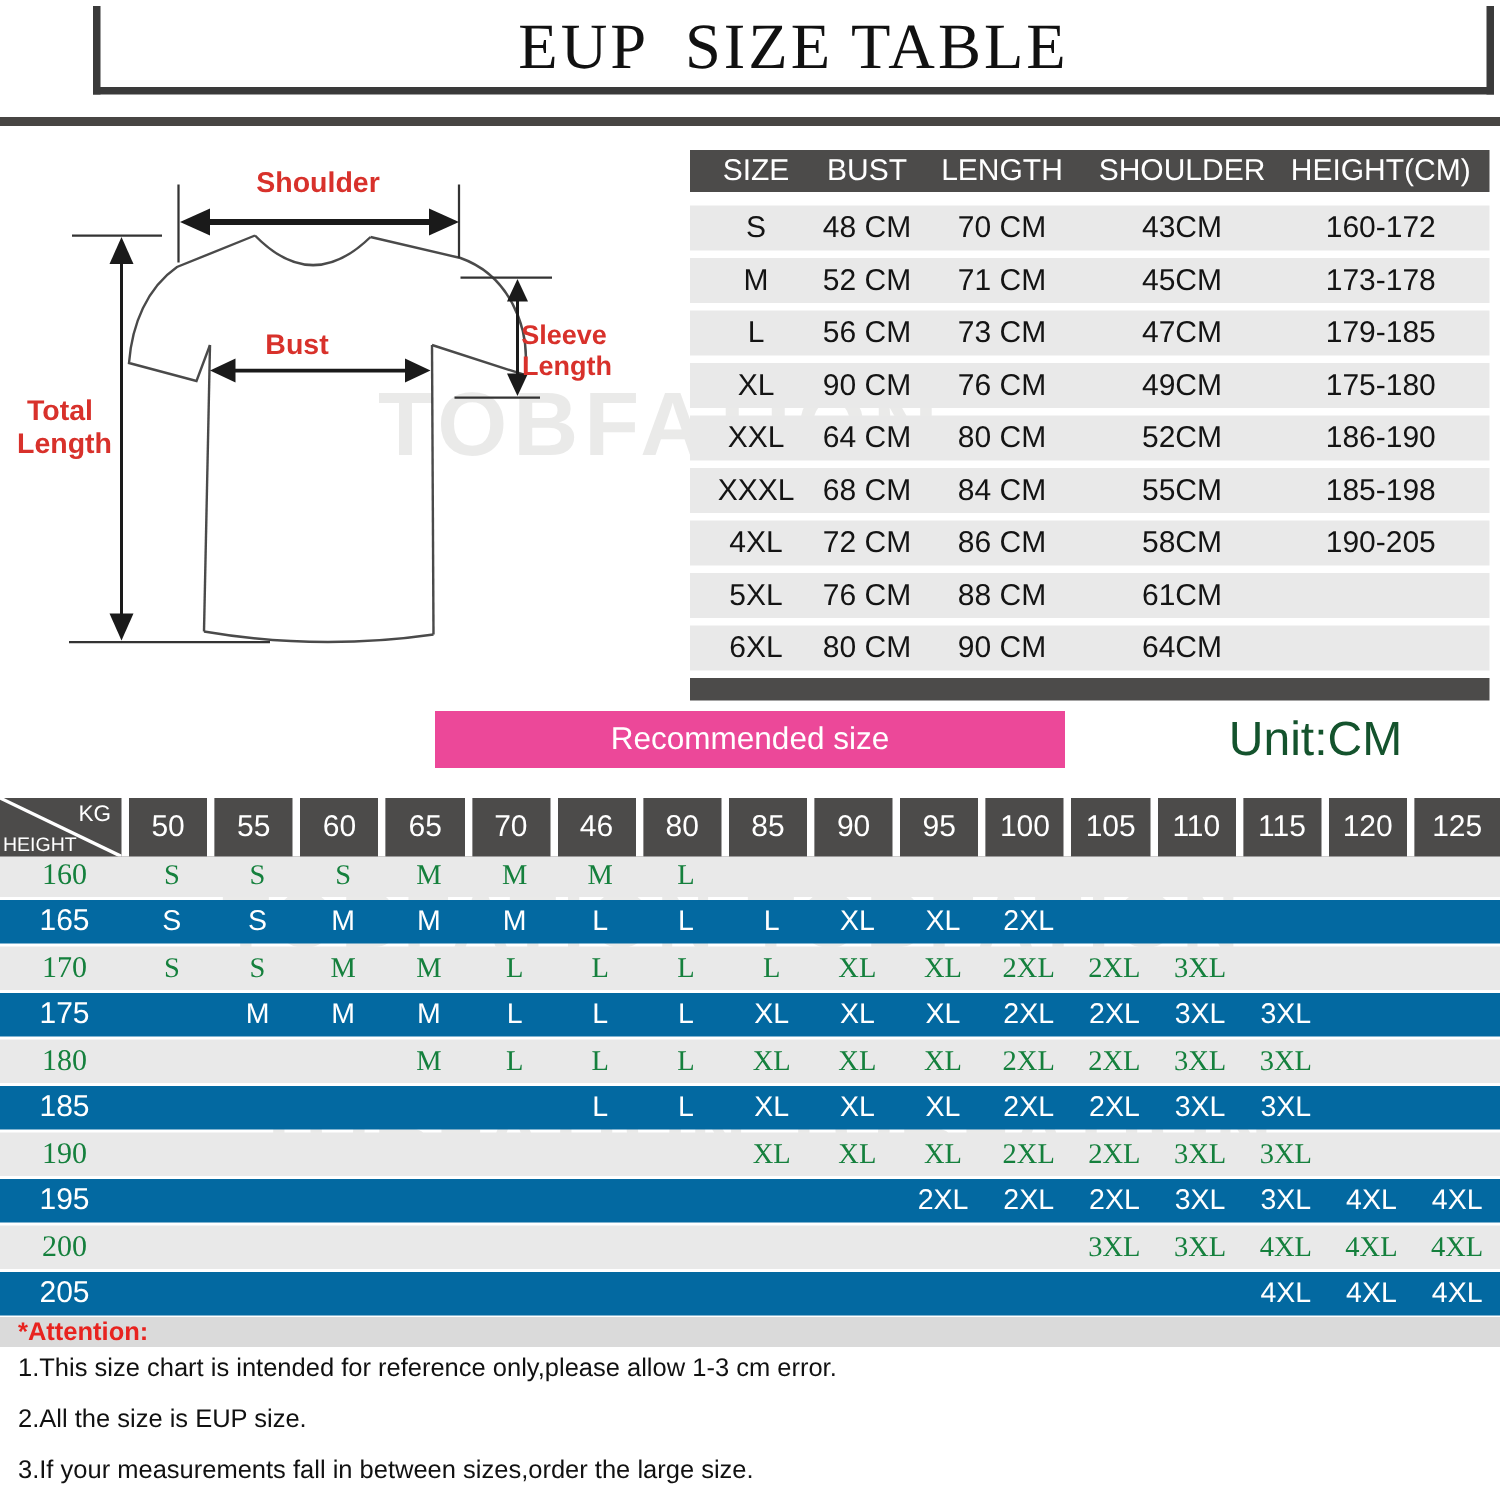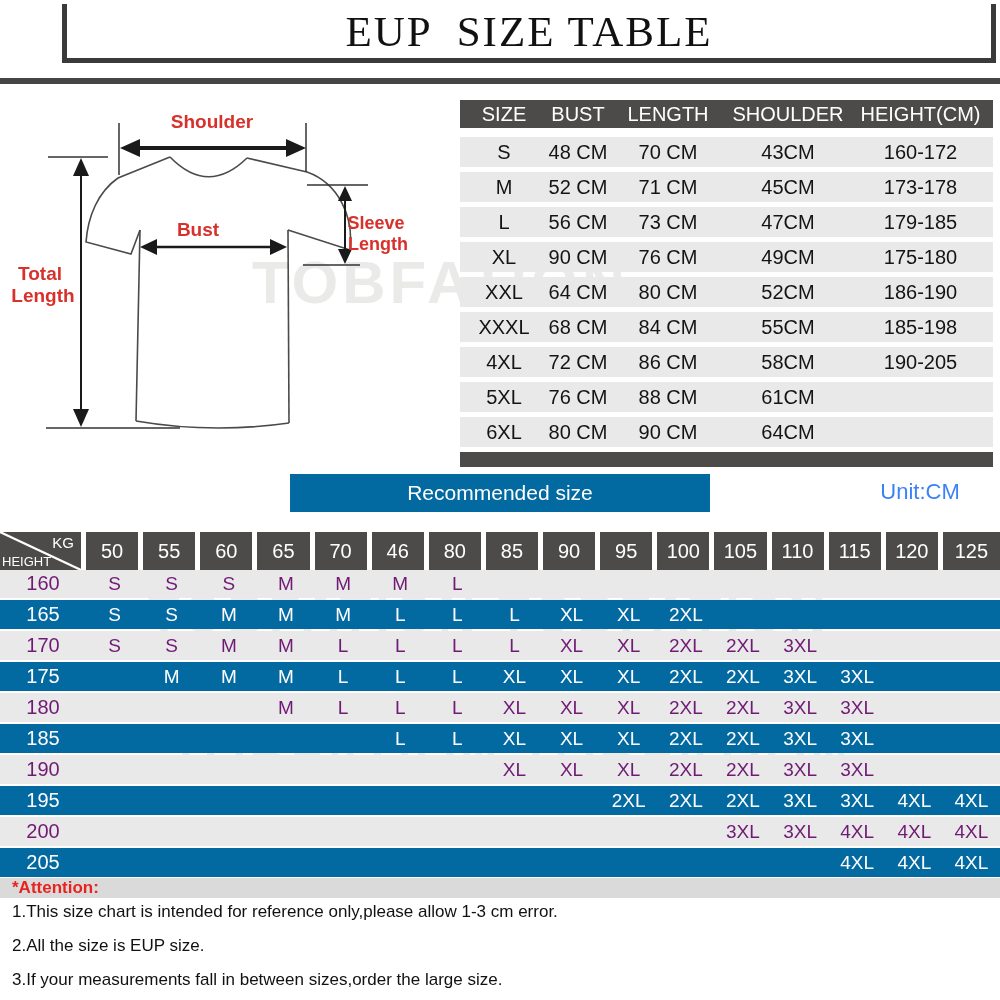--- a/index.html
+++ b/index.html
@@ -18,36 +18,36 @@
   .diagram svg{display:block;}
 
   
   .size-table{position:absolute;left:460px;top:100px;width:533px;}
   .st-head{display:flex;height:28px;background:#4c4b4a;color:#fff;margin-bottom:9px;}
   .st-row{display:flex;height:30px;background:#e9e9e9;margin-bottom:5px;}
   .st-cell{display:flex;align-items:center;justify-content:center;font-size:20px;white-space:nowrap;}
   .st-bottom{height:15px;background:#4c4b4a;}
 
   
-  .rec-bar{position:absolute;left:290px;top:474px;width:420px;height:38px;background:#0369a1;
+  .rec-bar{position:absolute;left:290px;top:474px;width:420px;height:38px;background:#ec4899;
            display:flex;align-items:center;justify-content:center;color:#fff;font-size:21px;}
-  .unit{position:absolute;left:845px;top:473px;width:150px;height:38px;display:flex;align-items:center;
-        justify-content:center;font-size:22px;color:#3b82f6;}
+  .unit{position:absolute;left:802px;top:473px;width:150px;height:38px;display:flex;align-items:center;
+        justify-content:center;font-size:32px;color:#14532d;}
 
   
   .matrix{position:absolute;left:0;top:532px;width:1000px;}
   .mx-head{display:grid;grid-template-columns:86px repeat(16,1fr);height:34px;margin-bottom:3px;}
   .mx-hcell{background:#4c4b4a;border-right:5px solid #fff;display:flex;align-items:center;
             justify-content:center;color:#fff;font-size:20px;}
   .mx-hcell:last-child{border-right:none;}
   .mx-corner{position:relative;background:#4c4b4a;border-right:5px solid #fff;color:#fff;}
   .mx-corner .kg{position:absolute;right:7px;top:2px;font-size:15px;}
   .mx-corner .ht{position:absolute;left:2px;bottom:1px;font-size:13px;}
   .mx-row{display:grid;grid-template-columns:86px repeat(16,1fr);height:29px;margin-bottom:2px;}
-  .mx-row.light{background:#e9e9e9;color:#701a75;}
+  .mx-row.light{background:#e9e9e9;color:#15803d;font-family:Liberation Serif, serif;}
   .mx-row.dark{background:#0369a1;color:#fff;}
   .mx-cell{display:flex;align-items:center;justify-content:center;font-size:19px;white-space:nowrap;}
   .mx-cell.hlabel{font-size:20px;}
 
   
   .attn-band{position:absolute;left:0;top:878px;width:1000px;height:20px;background:#dadada;
              display:flex;align-items:center;}
   .attn-band span{margin-left:12px;color:#e8231f;font-size:17px;font-weight:600;}
   .notes{position:absolute;left:12px;top:902px;width:960px;}
   .notes p{margin:0 0 14px 0;font-size:17px;color:#111;}

